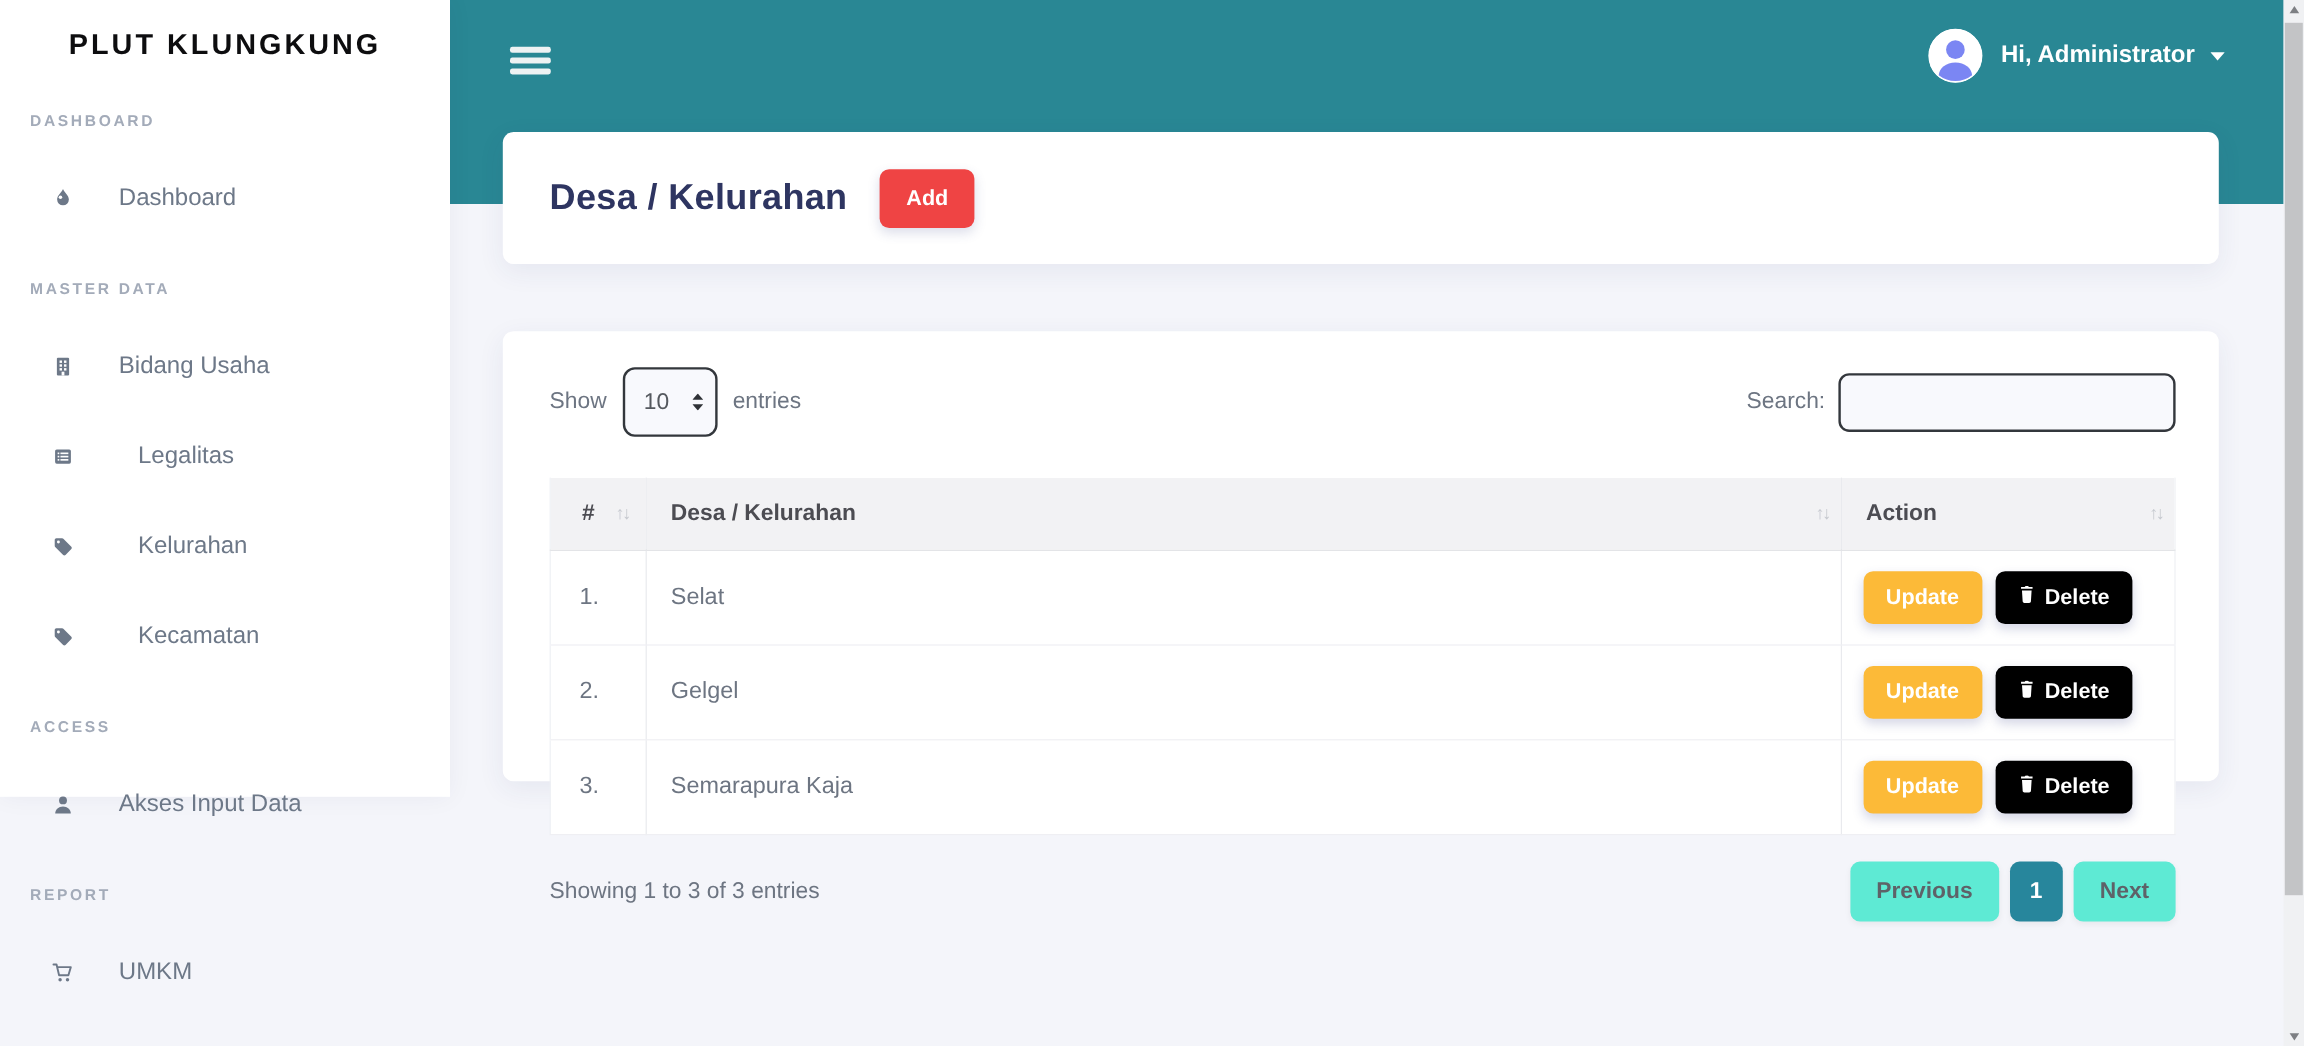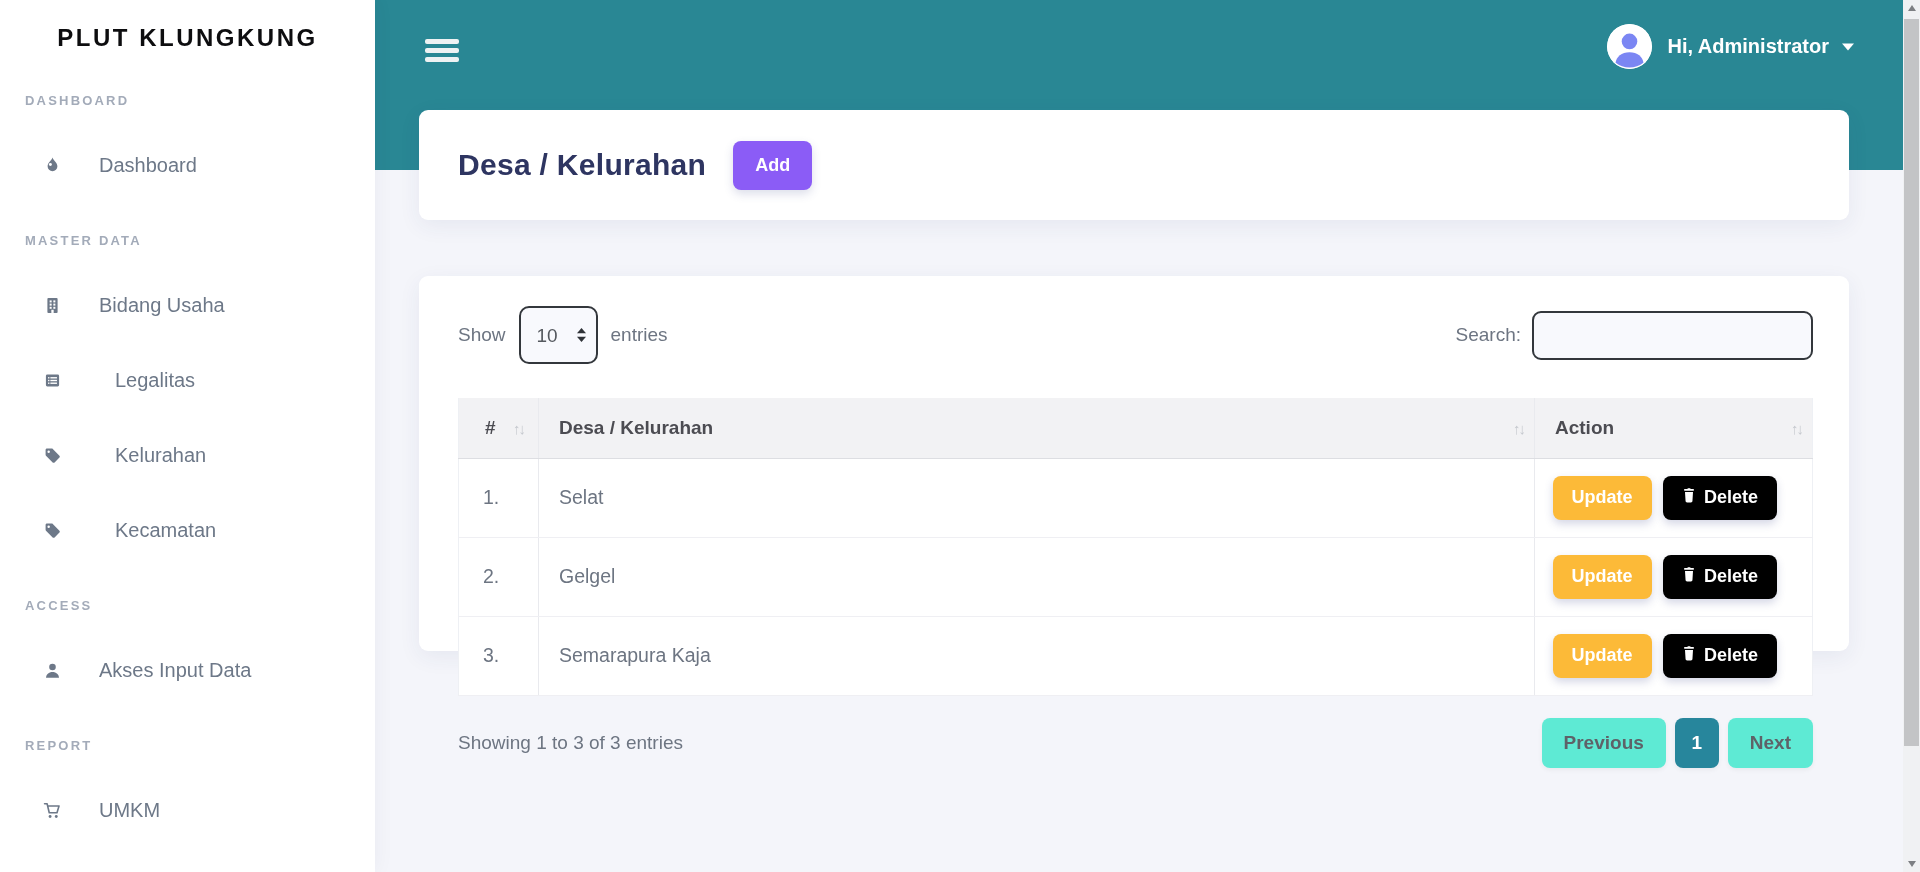--- a/index.html
+++ b/index.html
@@ -12,21 +12,21 @@
   }
 
   
   .teal-band {
     position:absolute; left:375px; top:0; width:1528px; height:170px;
     background:#298794;
   }
 
   
   .sidebar {
-    position:absolute; left:0; top:0; width:375px; height:872px;
+    position:absolute; left:0; top:0; width:375px; height:664px;
     background:#ffffff; z-index:3;
     box-shadow:0 0 20px rgba(30,40,80,.05);
   }
   .brand {
     padding-top:24px; text-align:center;
     font-size:24px; font-weight:700; letter-spacing:2.5px; color:#0d0d0f;
   }
   .nav-label {
     margin:43px 0 0 25px;
     font-size:13px; font-weight:700; letter-spacing:2.2px;
@@ -55,21 +55,21 @@
 
   
   .card {
     position:absolute; left:419px; width:1430px; background:#ffffff;
     border-radius:9px; box-shadow:0 6px 22px rgba(40,60,120,.07); z-index:2;
   }
   .card-title-bar { top:110px; height:110px; display:flex; align-items:center; padding-left:39px; }
   .page-title { font-size:30px; font-weight:700; color:#2e3561; letter-spacing:.3px; }
   .btn-add {
     margin-left:27px; height:49px; padding:0 22px;
-    background:#8b5cf6; border:none; border-radius:8px;
+    background:#ef4444; border:none; border-radius:8px;
     color:#fff; font-size:18px; font-weight:700;
     font-family:inherit; cursor:pointer;
     box-shadow:0 4px 10px rgba(60,70,140,.18);
   }
 
   .card-table { top:276px; height:375px; }
 
   
   .controls {
     position:absolute; top:30px; left:39px; right:36px;

